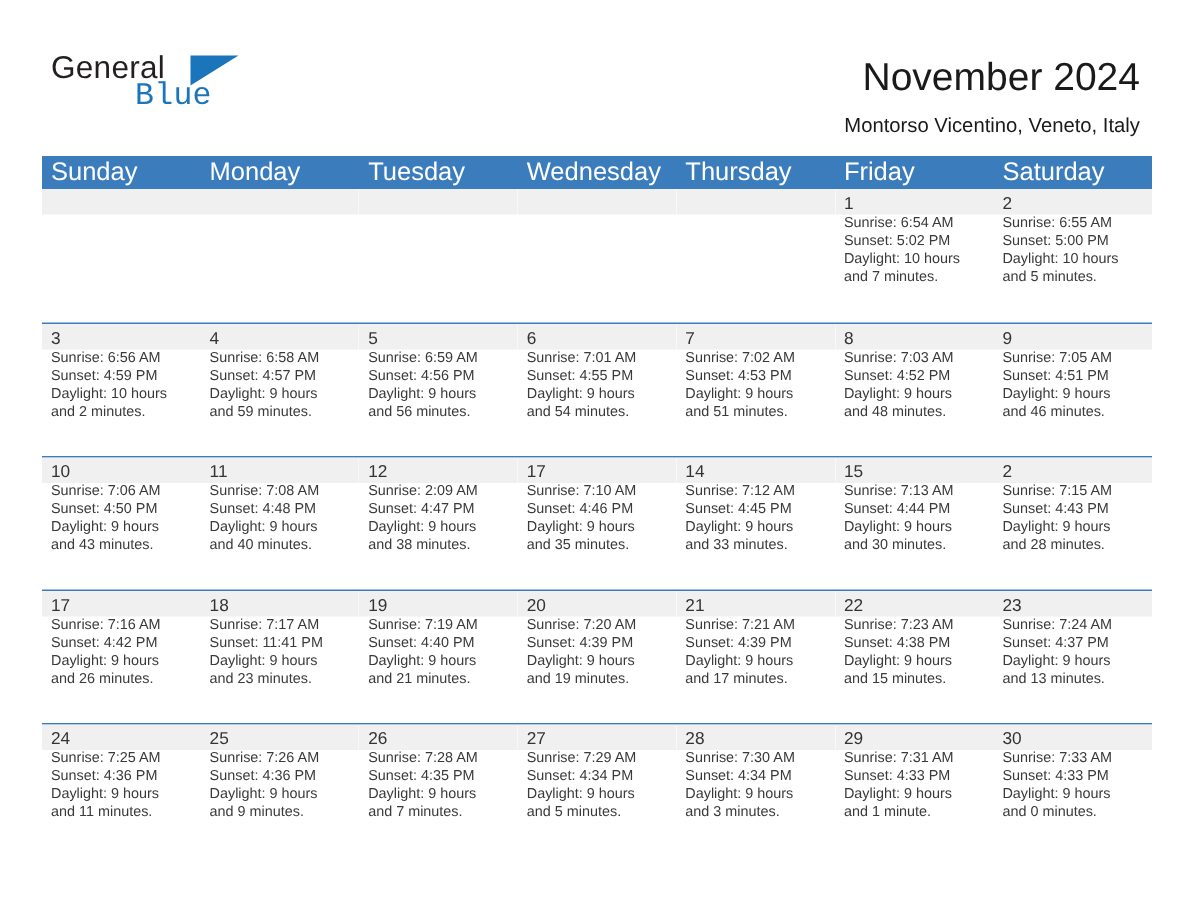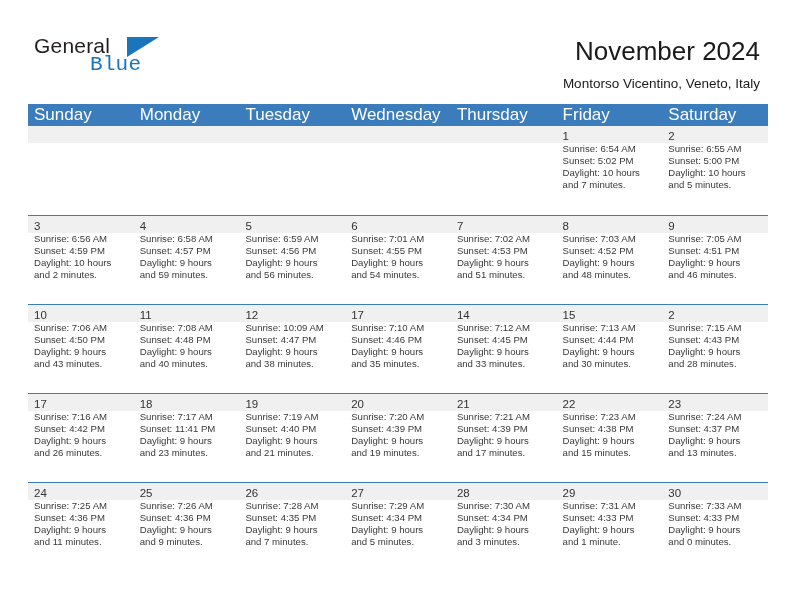--- a/index.html
+++ b/index.html
@@ -292,21 +292,21 @@
             <div class="day-info">
               <div>Sunrise: 7:08 AM</div>
               <div>Sunset: 4:48 PM</div>
               <div>Daylight: 9 hours</div>
               <div>and 40 minutes.</div>
             </div>
           </div>
           <div class="day-cell">
             <div class="day-number-band"><span class="day-number">12</span></div>
             <div class="day-info">
-              <div>Sunrise: 10:09 AM</div>
+              <div>Sunrise: 2:09 AM</div>
               <div>Sunset: 4:47 PM</div>
               <div>Daylight: 9 hours</div>
               <div>and 38 minutes.</div>
             </div>
           </div>
           <div class="day-cell">
             <div class="day-number-band"><span class="day-number">17</span></div>
             <div class="day-info">
               <div>Sunrise: 7:10 AM</div>
               <div>Sunset: 4:46 PM</div>

